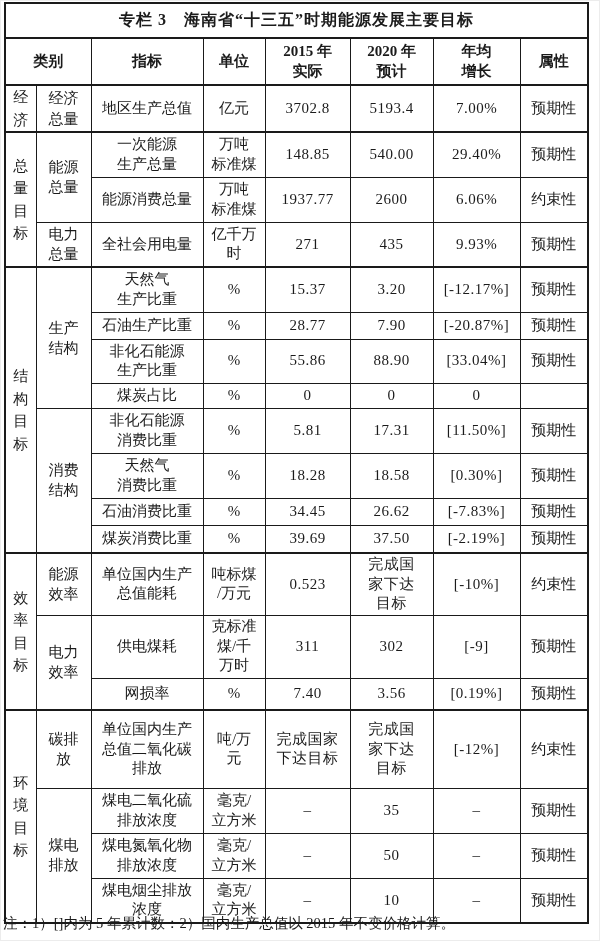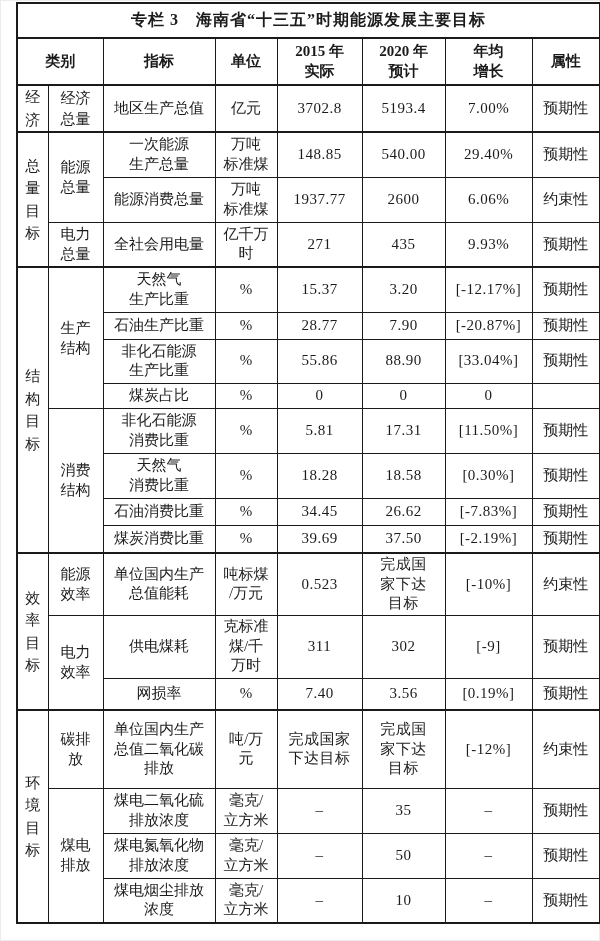--- a/index.html
+++ b/index.html
@@ -10,21 +10,21 @@
     color:#1b1b1b;
   }
   .sheet {
     position:relative;
     width:600px; height:941px;
     background:#ffffff;
     box-shadow:inset 0 0 0 1px #ececec;
     overflow:hidden;
   }
   table.targets {
-    position:absolute; left:16px; top:2px;
+    position:absolute; left:4px; top:2px;
     width:583px;
     border-collapse:collapse;
     table-layout:fixed;
     border:2px solid #1a1a1a;
   }
   td, th {
     border:1px solid #1a1a1a;
     text-align:center;
     vertical-align:middle;
     padding:1px 2px;
@@ -322,13 +322,14 @@
           <td class="unit">毫克/
 立方米</td>
           <td class="num">–</td>
           <td class="num">10</td>
           <td class="num">–</td>
           <td class="attr">预期性</td>
         </tr>
       </tbody>
   </table>
 
+  <div class="footnote">注：1）[]内为 5 年累计数：2）国内生产总值以 2015 年不变价格计算。</div>
 </div>
 
 </body></html>

